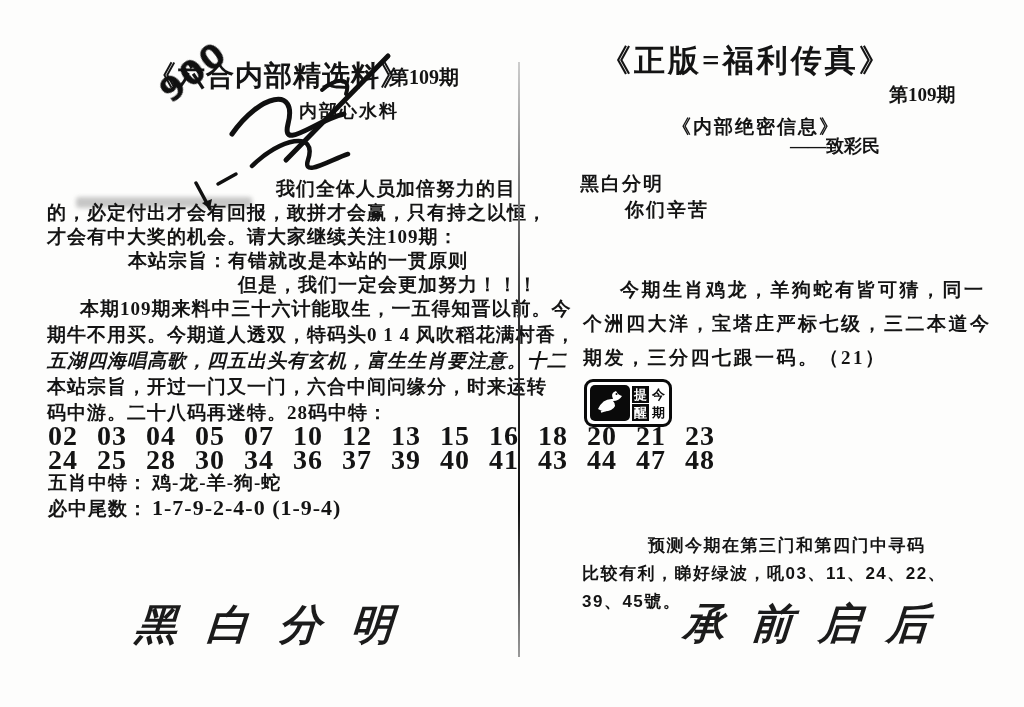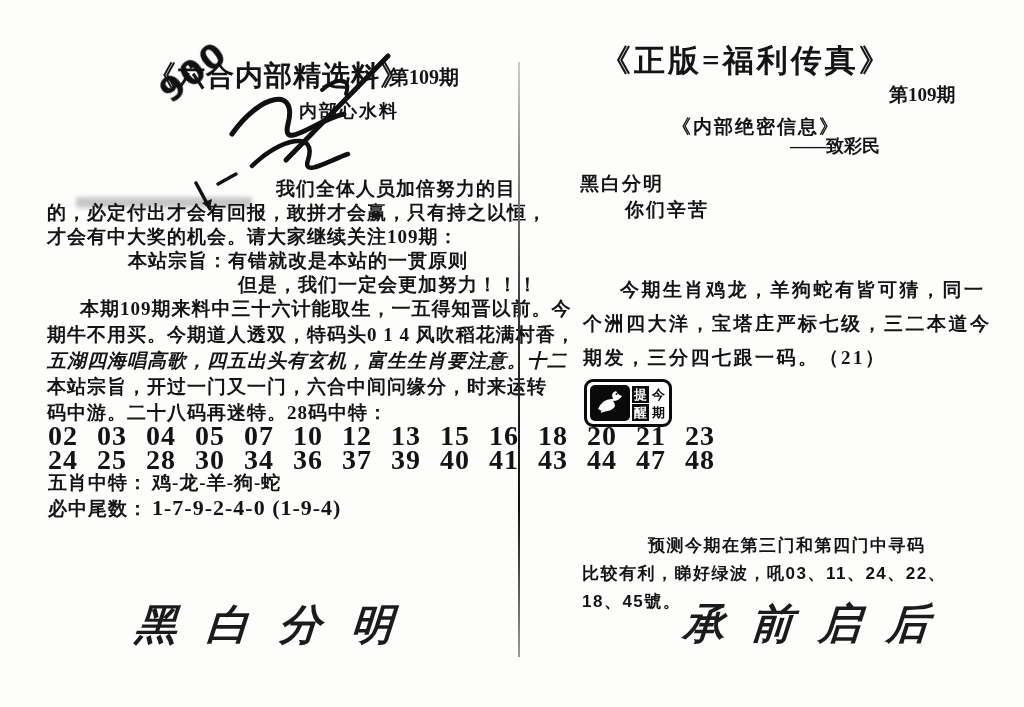--- a/index.html
+++ b/index.html
@@ -149,16 +149,16 @@
     <div class="stamp-grid">
       <div class="stamp-ch inv">提</div>
       <div class="stamp-ch norm">今</div>
       <div class="stamp-ch inv">醒</div>
       <div class="stamp-ch norm">期</div>
     </div>
   </div>
 
   <div class="abs rpred" style="left:648px;top:504px;">预测今期在第三门和第四门中寻码</div>
   <div class="abs rpred" style="left:582px;top:532px;">比较有利，睇好绿波，吼03、11、24、22、</div>
-  <div class="abs rpred" style="left:582px;top:560px;">18、45號。</div>
+  <div class="abs rpred" style="left:582px;top:560px;">39、45號。</div>
 
   <div class="abs callig" style="left:683px;top:596px;letter-spacing:26px;">承前启后</div>
 </div>
 
 </body></html>

